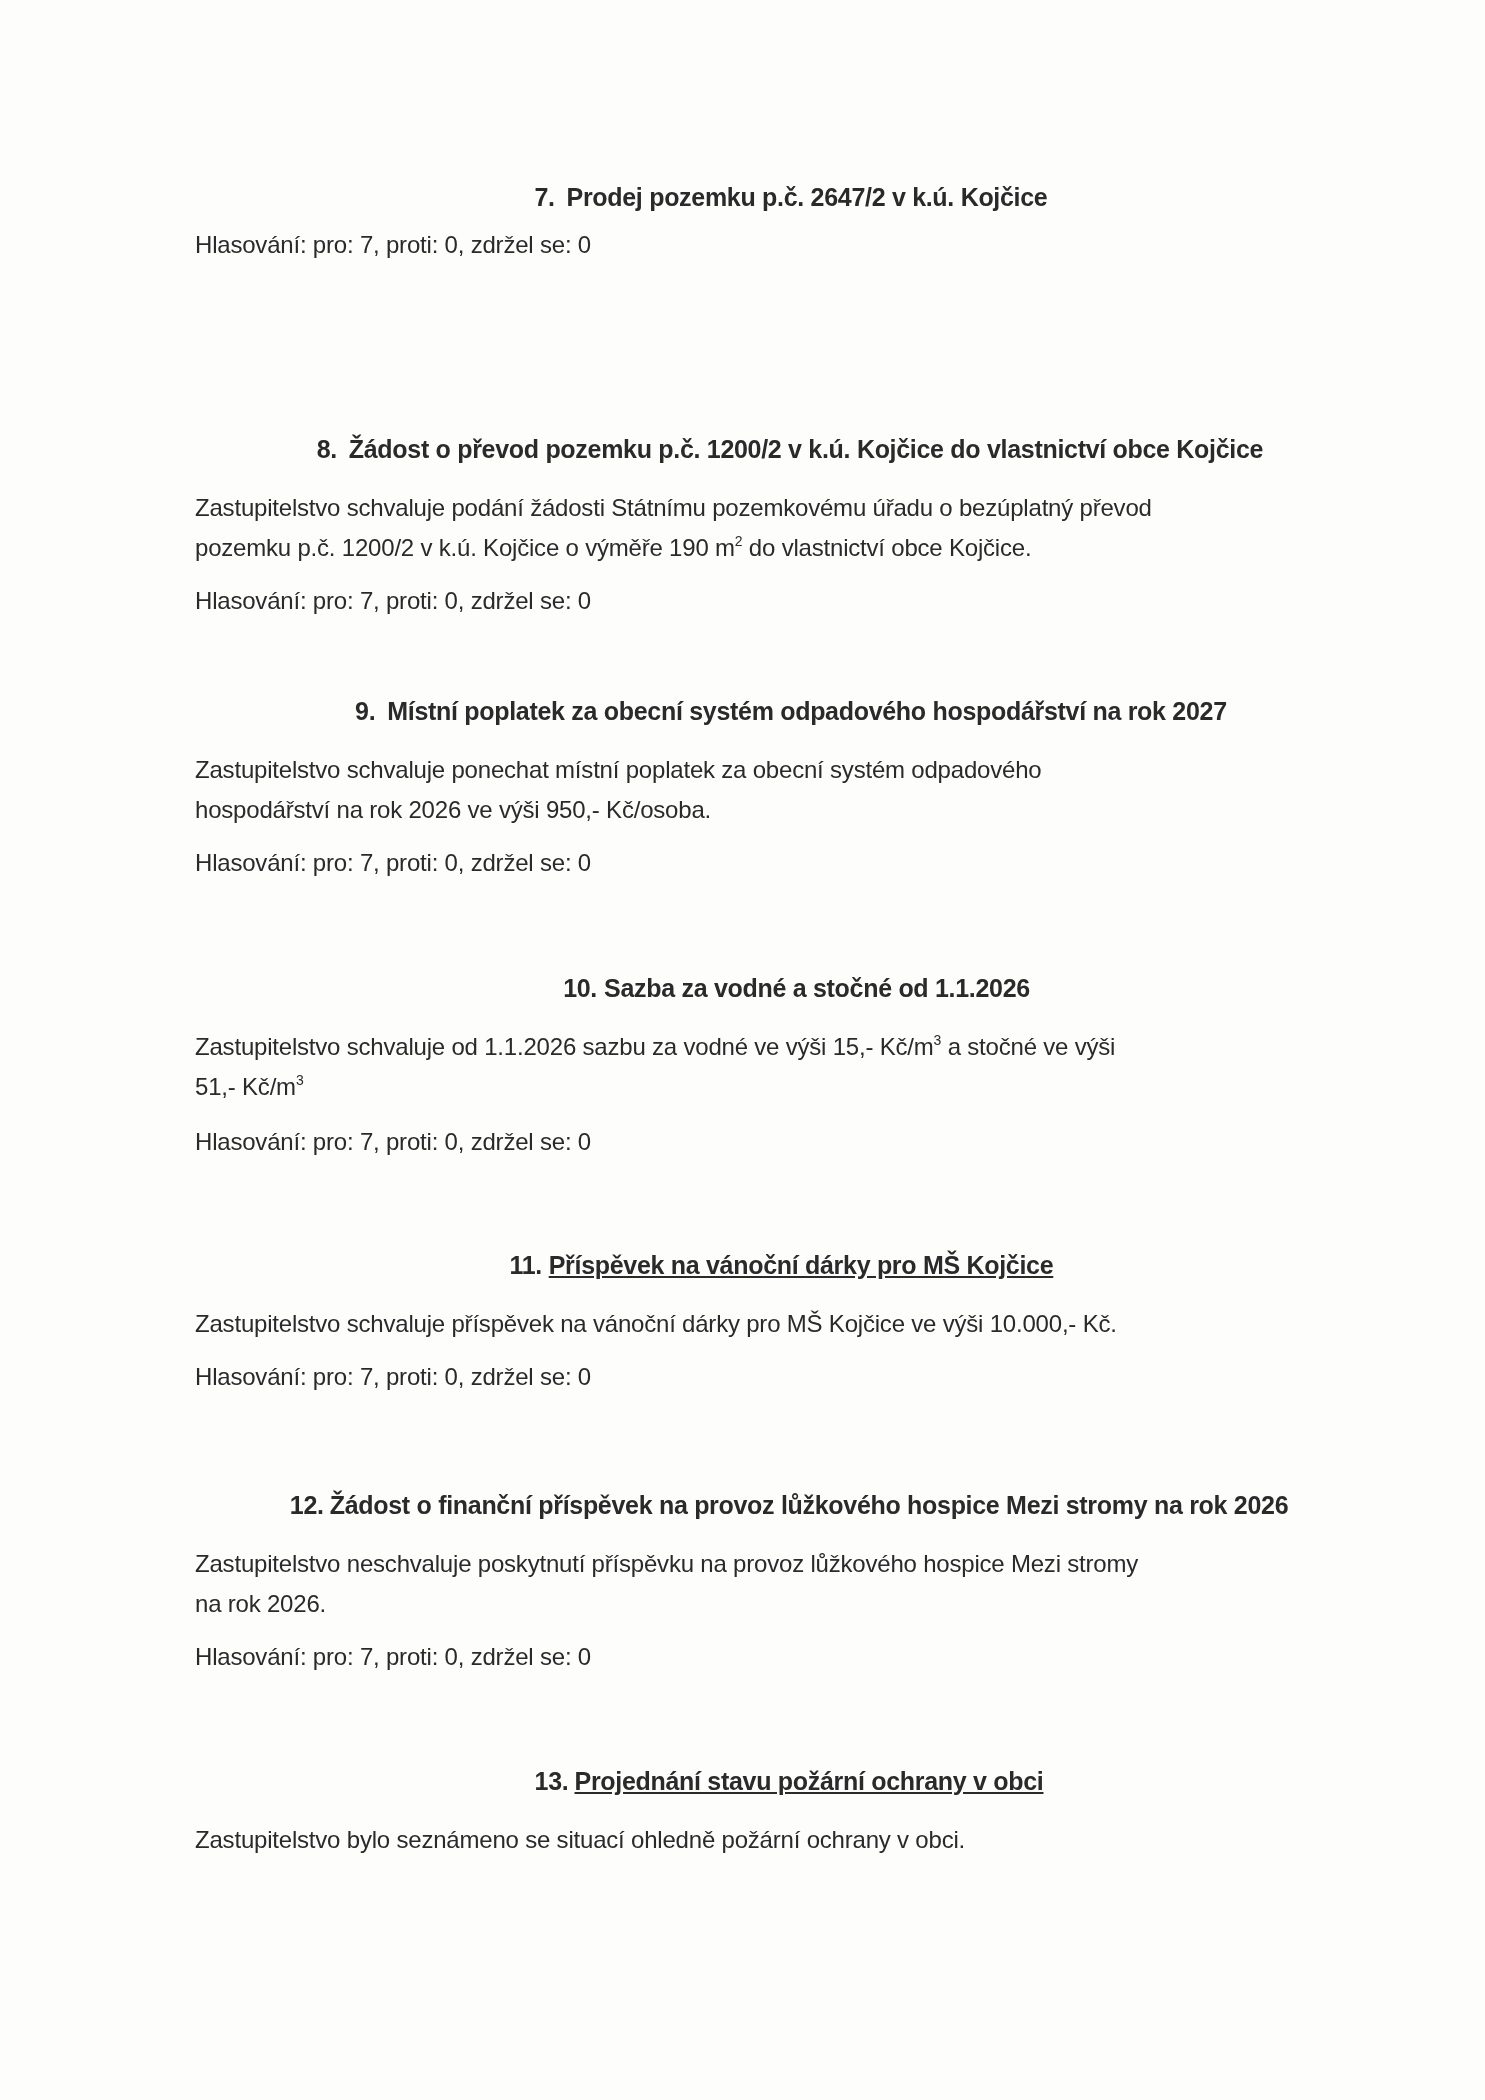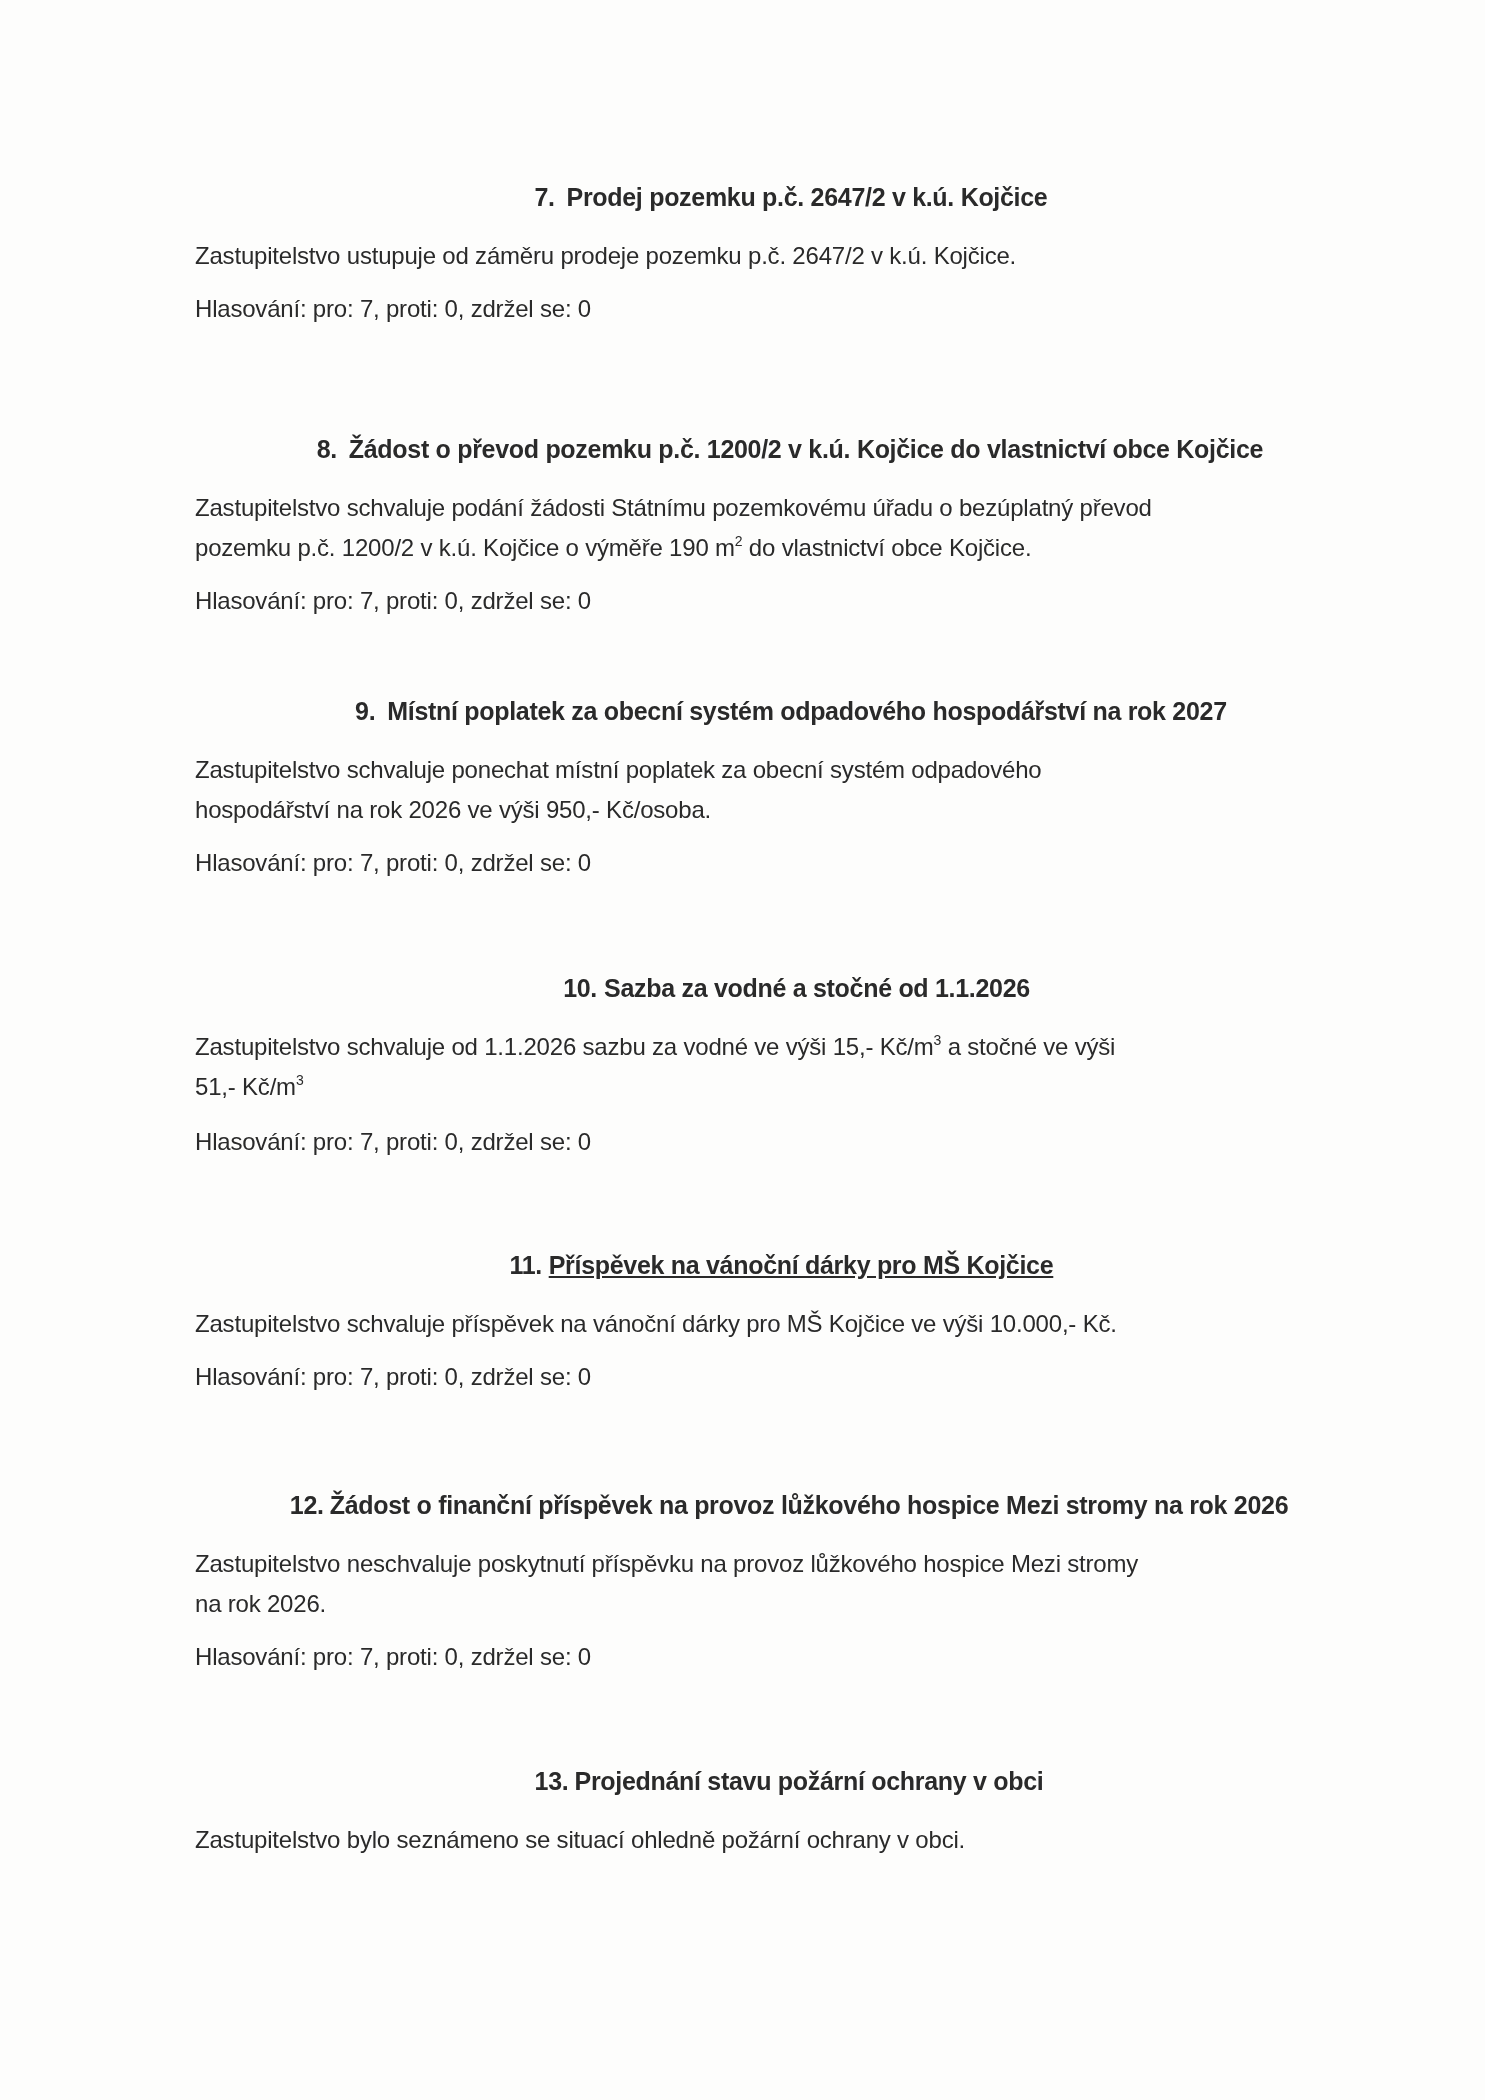--- a/index.html
+++ b/index.html
@@ -21,21 +21,20 @@
   .vote { font-size: 24px; line-height: 30px; margin-top: 24px; letter-spacing: -0.2px; }
   sup { font-size: 14px; line-height: 0; vertical-align: 10px; }
 </style>
 </head>
 <body>
 
 <div class="page">
 
   <div class="section" style="top:182px;">
     <div class="heading"><span class="num">7.</span><span>Prodej pozemku p.č. 2647/2 v k.ú. Kojčice</span></div>
-    <div class="body-text">Zastupitelstvo ustupuje od  záměru prodeje pozemku p.č. 2647/2 v k.ú. Kojčice.</div>
     <div class="vote" style="margin-top:18px;">Hlasování: pro: 7, proti: 0, zdržel se: 0</div>
   </div>
 
   <div class="section" style="top:434px;">
     <div class="heading" style="margin-left:38px;"><span class="num">8.</span><span>Žádost o převod pozemku p.č. 1200/2 v k.ú. Kojčice do vlastnictví obce Kojčice</span></div>
     <div class="body-text">
       <div>Zastupitelstvo schvaluje podání žádosti Státnímu pozemkovému úřadu o bezúplatný převod</div>
       <div><span>pozemku p.č. 1200/2 v k.ú. Kojčice o výměře 190 m</span><sup>2</sup><span> do vlastnictví obce Kojčice.</span></div>
     </div>
     <div class="vote" style="margin-top:18px;">Hlasování: pro: 7, proti: 0, zdržel se: 0</div>
@@ -68,17 +67,17 @@
   <div class="section" style="top:1490px;">
     <div class="heading" style="margin-left:42px;"><span class="num" style="width:46px;">12.</span><span>Žádost o finanční příspěvek na provoz lůžkového hospice Mezi stromy na rok 2026</span></div>
     <div class="body-text">
       <div>Zastupitelstvo neschvaluje poskytnutí příspěvku na provoz lůžkového hospice Mezi stromy</div>
       <div>na rok 2026.</div>
     </div>
     <div class="vote" style="margin-top:18px;">Hlasování: pro: 7, proti: 0, zdržel se: 0</div>
   </div>
 
   <div class="section" style="top:1766px;">
-    <div class="heading" style="margin-left:42px;"><span class="num" style="width:46px;">13.</span><span>Projednání stavu požární ochrany v obci</span></div>
+    <div class="heading" style="margin-left:42px;text-decoration:underline;"><span class="num" style="width:46px;">13.</span><span>Projednání stavu požární ochrany v obci</span></div>
     <div class="body-text">Zastupitelstvo bylo seznámeno se situací ohledně požární ochrany v obci.</div>
   </div>
 
 </div>
 
 </body></html>

